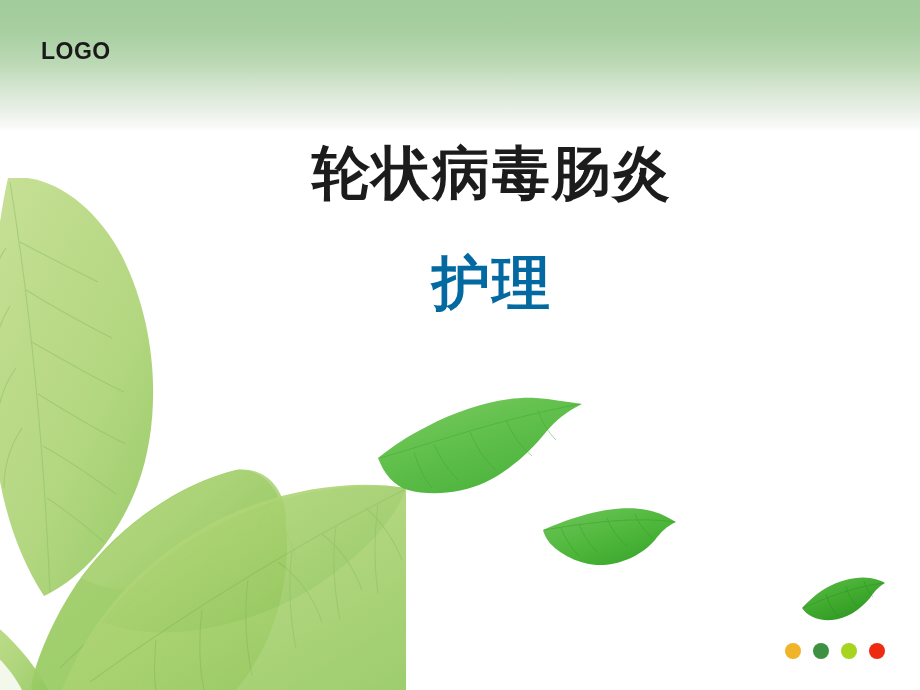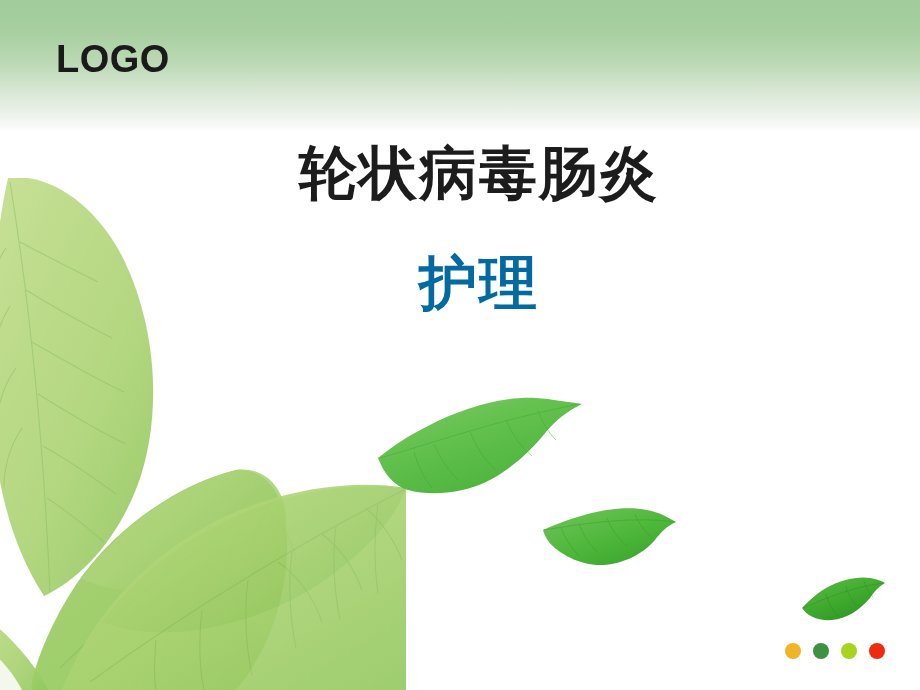--- a/index.html
+++ b/index.html
@@ -33,23 +33,23 @@
                 #d7e6d3 68%,
                 #eaf0e8 84%,
                 #f7f9f6 95%,
                 #ffffff 100%);
     z-index: 1;
   }
 
   
   .logo {
     position: absolute;
-    left: 56px;
+    left: 41px;
     top: 38px;
-    font-size: 38px;
+    font-size: 23px;
     font-weight: bold;
     letter-spacing: 0.5px;
     color: #1a1a1a;
     z-index: 6;
     font-family: "Liberation Sans", sans-serif;
   }
 
   
   .leaf-art {
     position: absolute;
@@ -78,21 +78,21 @@
   }
   .dot {
     width: 16px;
     height: 16px;
     border-radius: 50%;
   }
 
   
   .title-block {
     position: absolute;
-    left: 164px;
+    left: 177px;
     top: 140px;
     width: 630px;
     z-index: 5;
     text-align: center;
   }
   .title-line {
     color: #1c1c1c;
     font-size: 58px;
     line-height: 1.0;
     letter-spacing: 2px;

